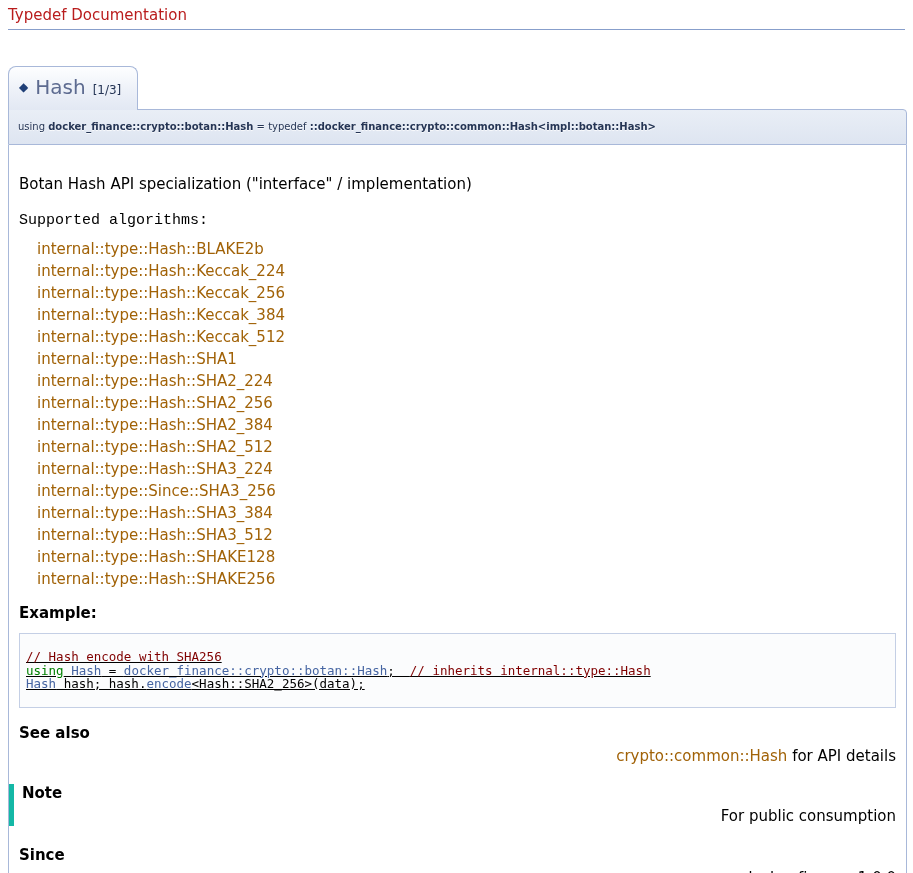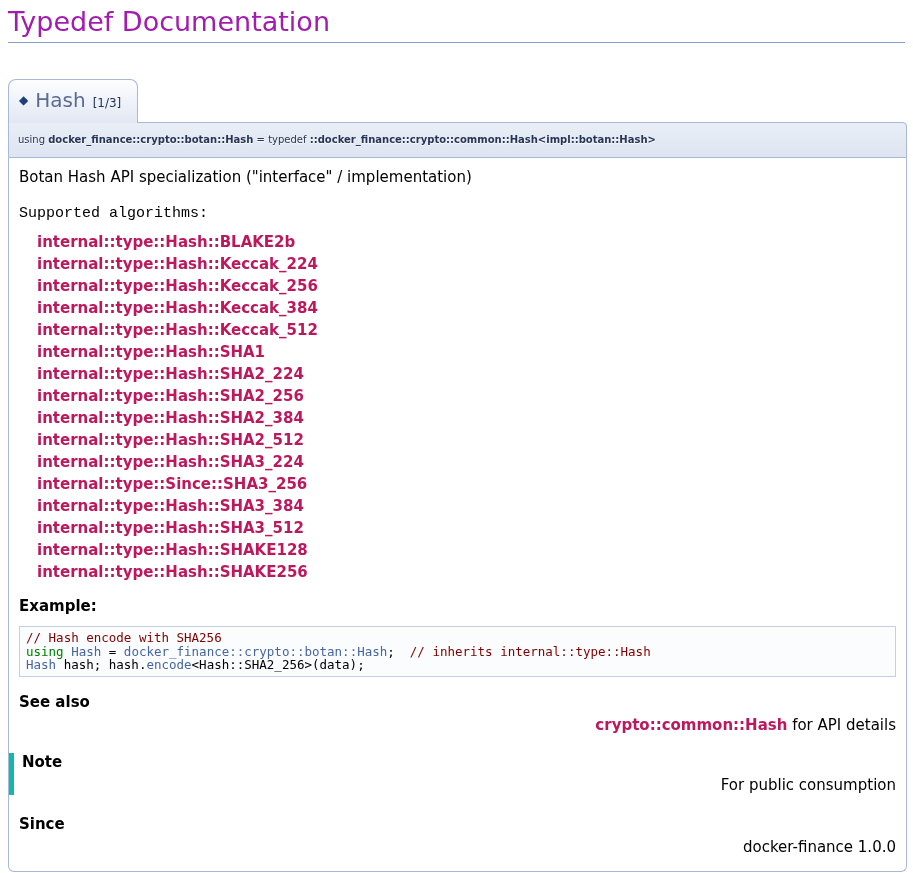--- a/index.html
+++ b/index.html
@@ -10,23 +10,23 @@
     font-size: 15px;
     color: #000000;
     width: 913px;
   }
   a { text-decoration: none; cursor: pointer; }
 
   
   .groupheader {
     margin: 6px 8px 0 8px;
     padding-bottom: 5px;
-    font-size: 27px;
+    font-size: 15px;
     font-weight: normal;
-    color: #a21caf;
+    color: #b91c1c;
     border-bottom: 1px solid #879ECB;
   }
 
   
   .memitem { margin: 36px 6px 0 8px; }
 
   .memtitle {
     display: inline-block;
     position: relative;
     z-index: 2;
@@ -57,38 +57,39 @@
   .memproto b { font-weight: bold; }
 
   .memdoc {
     border: 1px solid #A8B8D9;
     border-top: none;
     border-radius: 0 0 6px 6px;
     padding: 6px 10px 14px 10px;
     background: #ffffff;
   }
 
-  .summary { margin: 4px 0 0 0; line-height: 19px; }
+  .summary { margin: 24px 0 0 0; line-height: 19px; }
   .algos-label { margin: 17px 0 0 0; line-height: 19px; font-family: Liberation Mono, monospace; }
   .algo-list { margin: 8px 0 0 18px; }
   .algo-line { line-height: 22px; }
-  a.el { color: #be185d; font-weight: bold; }
+  a.el { color: #a16207; font-weight: normal; }
 
   .example-label { margin: 14px 0 0 0; font-weight: bold; line-height: 19px; }
 
   .fragment {
     margin-top: 10px;
-    padding: 4px 6px;
+    padding: 16px 6px;
     background: #FBFCFD;
     border: 1px solid #C4CFE5;
     font-family: "DejaVu Sans Mono", "Liberation Mono", monospace;
     font-size: 12.5px;
     line-height: 13.5px;
     white-space: pre;
     overflow: hidden;
+    text-decoration: underline;
   }
   .code-comment { color: #800000; }
   .code-keyword { color: #008000; }
   a.code-link  { color: #4665A2; }
   .code-plain  { color: #000000; }
 
   dl.section { margin: 16px 0 0 0; }
   dl.section dt { font-weight: bold; line-height: 19px; }
   dl.section dd { margin: 4px 0 0 40px; line-height: 19px; text-align: right; }
 

